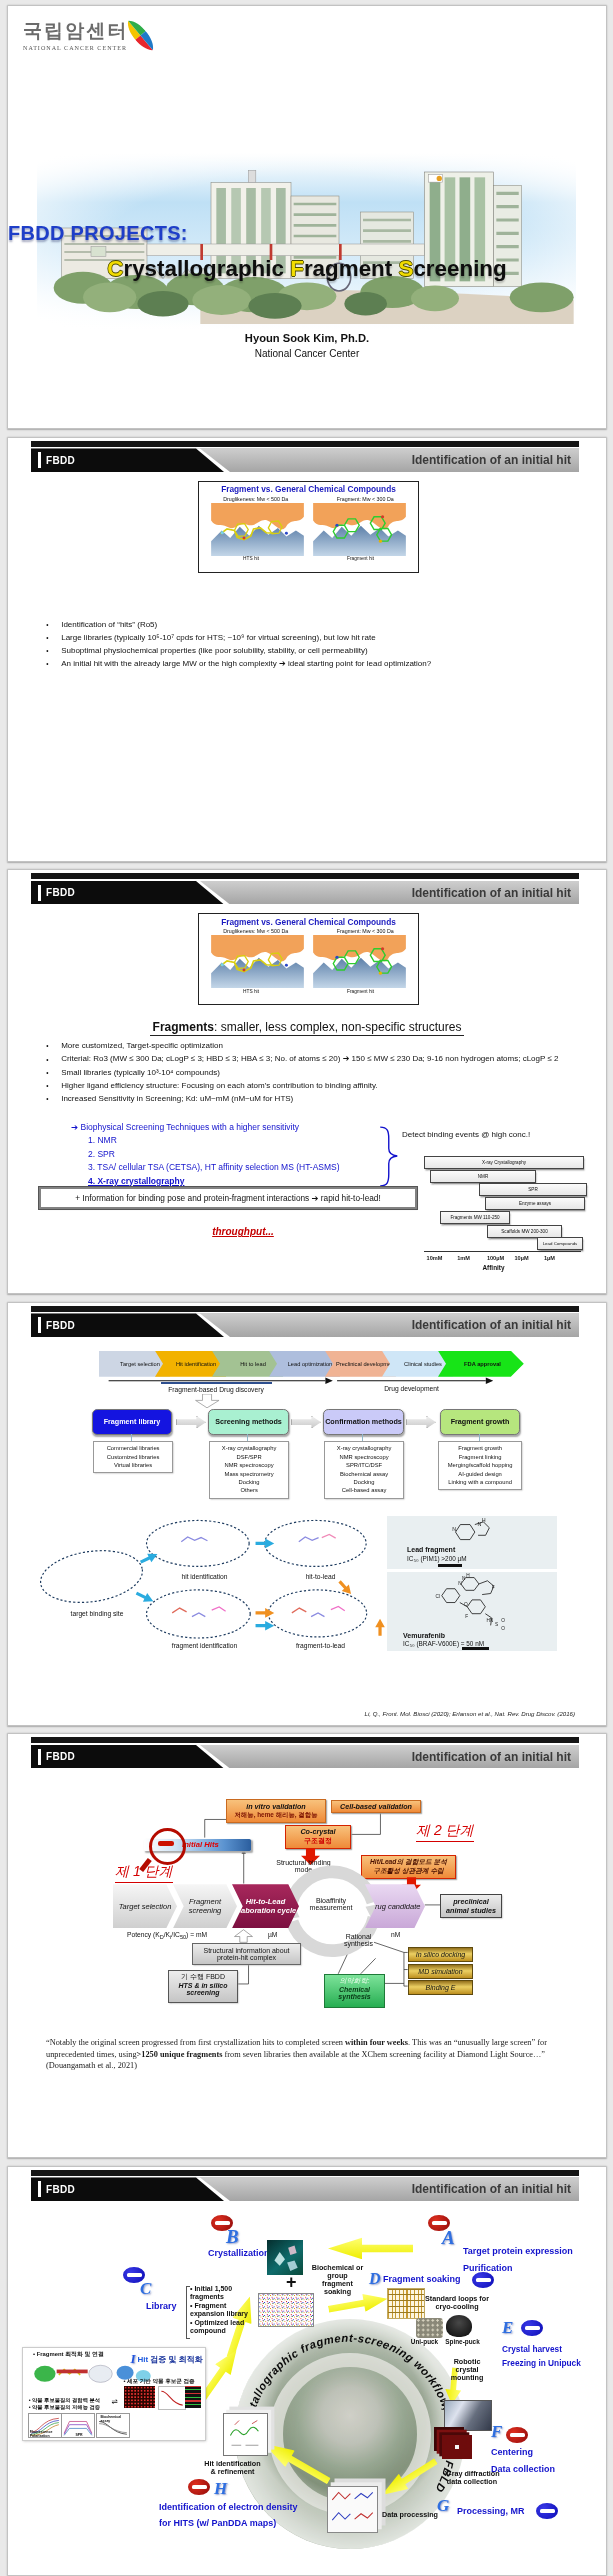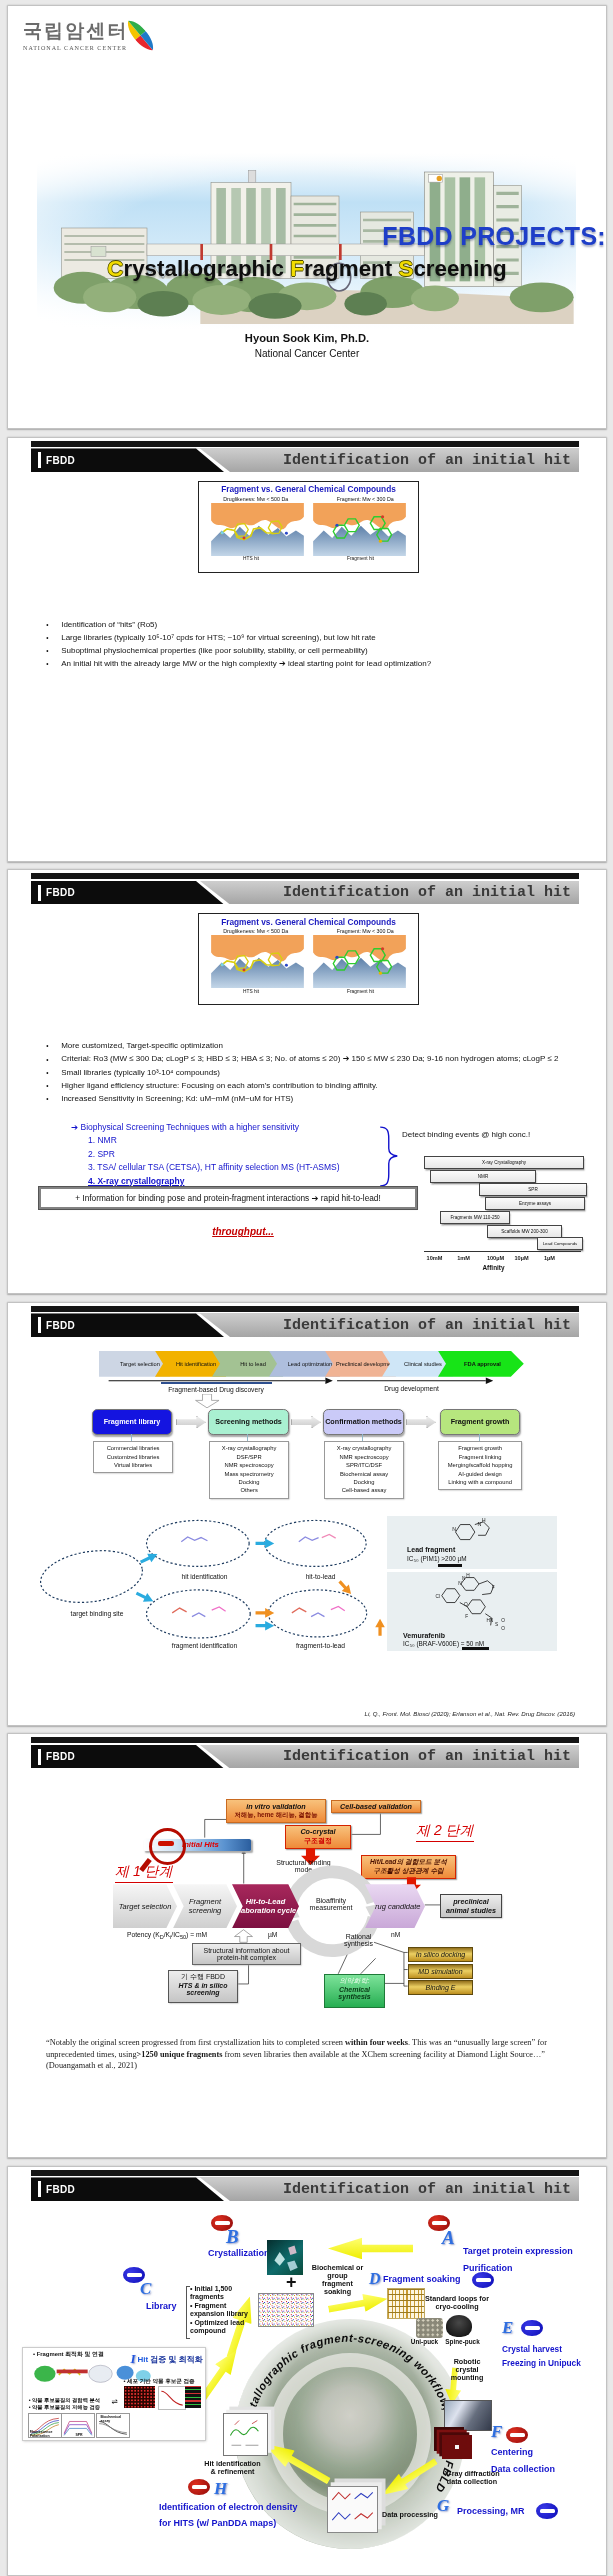--- a/index.html
+++ b/index.html
@@ -3,31 +3,31 @@
 <meta charset="utf-8">
 <style>
   html,body{margin:0;padding:0;background:#e9e9e9;}
   .page{width:614px;position:relative;font-family:"Liberation Sans","DejaVu Sans",sans-serif;color:#111;padding-top:5.3px;}
   .slide{position:relative;width:598px;margin:0 auto 7.5px;background:#fff;border:0.5px solid #c2c2c2;border-radius:1.1px;box-shadow:0 0.5px 1.6px rgba(0,0,0,.28);overflow:hidden;}
   .ab{position:absolute;}
   
   .hdr{position:absolute;left:23px;right:27px;top:3.2px;}
   .hdr-strip{height:5.9px;background:#151515;}
   .hdr-row{position:relative;height:23.5px;margin-top:1.6px;}
-  .hdr-gray{position:absolute;inset:0;background:linear-gradient(180deg,#cecece,#a5a5a5);display:flex;align-items:center;justify-content:flex-end;padding-right:8px;font-size:15px;font-weight:bold;color:#3a3a3a;font-family:Liberation Mono, monospace;}
+  .hdr-gray{position:absolute;inset:0;background:linear-gradient(180deg,#cecece,#a5a5a5);display:flex;align-items:center;justify-content:flex-end;padding-right:8px;font-size:12px;font-weight:bold;color:#3a3a3a;}
   .hdr-tabw{position:absolute;left:0;top:0;height:23.5px;width:199px;background:#fff;clip-path:polygon(0 0,169px 0,199px 23.5px,0 23.5px);}
   .hdr-tab{position:absolute;left:0;top:0;height:23.5px;width:193px;background:#0c0c0c;clip-path:pol
 ygon(0 0,165px 0,193px 23.5px,0 23.5px);clip-path:polygon(0 0,165px 0,193px 23.5px,0 23.5px);display:flex;align-items:center;color:#fff;font-size:10px;font-weight:bold;letter-spacing:0.3px;}
   .hdr-tab::before{content:"";display:block;width:2.7px;height:16px;background:#fff;margin:0 5.3px 0 7px;}
   
   .logo-k{font-size:19px;font-weight:800;color:#6b6b6b;letter-spacing:2.1px;}
   .logo-e{font-family:"Liberation Serif",serif;font-size:6.1px;color:#555;letter-spacing:1px;margin-top:1.1px;}
   .sky{left:29px;top:147px;width:539px;height:176px;background:linear-gradient(180deg,#ffffff 0%,#bfe0f5 28%,#dff0fb 72%,#ffffff 100%);}
   .sky::after{content:"";position:absolute;inset:0;background:radial-gradient(ellipse at 50% 50%,rgba(255,255,255,0) 52%,#fff 95%);}
-  .t1{left:0;right:0;top:216px;text-align:right;font-size:25px;font-weight:bold;color:#1e3ec8;text-shadow:0 1.6px 2.1px rgba(10,20,80,.35);letter-spacing:0.3px;}
+  .t1{left:0;right:0;top:216px;text-align:left;font-size:20px;font-weight:bold;color:#1e3ec8;text-shadow:0 1.6px 2.1px rgba(10,20,80,.35);letter-spacing:0.3px;}
   .t2{left:0;right:0;top:250px;text-align:center;font-size:22.4px;font-weight:bold;color:#0e0e0e;text-shadow:0 1.6px 2.1px rgba(0,0,0,.25);}
   .yl{color:#f2dc00;text-shadow:-0.8px 0 #4a4a00,0 0.8px #4a4a00,0.8px 0 #4a4a00,0 -0.8px #4a4a00;}
   .speaker{left:0;right:0;top:326px;text-align:center;font-size:11.2px;font-weight:bold;}
   .affil{left:0;right:0;top:342px;text-align:center;font-size:10px;}
   
   .ffig{position:absolute;left:190px;top:43px;width:219px;height:90px;border:1.1px solid #222;background:#fff;text-align:center;}
   .ffig-title{margin-top:2.7px;font-size:8.3px;font-weight:bold;color:#1b1bbf;}
   .ffig-labels{display:flex;justify-content:space-around;font-size:5.3px;color:#111;margin-top:1.1px;}
   .ffig-panels{display:flex;justify-content:center;gap:8.5px;margin-top:1.1px;}
   .ffig-caps{display:flex;justify-content:space-around;font-size:4.8px;margin-top:0.5px;}
@@ -272,20 +272,23 @@
             <circle cx="131" cy="26" r="3" fill="#d43a2a"></circle>
             <circle cx="127" cy="72" r="3" fill="#e8b400"></circle>
         </svg>
       </div>
       <div class="ffig-caps">
         <span>HTS hit</span>
         <span>Fragment hit</span>
       </div>
     </div>
 
+    <div class="s-heading" style="top:150px;">
+      <span class="inner"><b>Fragments</b><span>: smaller, less complex, non-specific structures</span></span>
+    </div>
     <div class="bullets" style="left:35px;top:171px;width:538px;">
       <div class="bullet">
           <span>More customized, Target-specific optimization</span>
         </div>
       <div class="bullet">
           <span>Criterial: Ro3 (MW ≤ 300 Da; cLogP ≤ 3; HBD ≤ 3; HBA ≤ 3; No. of atoms ≤ 20) ➔  150 ≤  MW ≤  230 Da; 9-16 non hydrogen atoms; cLogP ≤ 2</span>
         </div>
       <div class="bullet">
           <span>Small libraries (typically 10³-10⁴ compounds)</span>
         </div>

